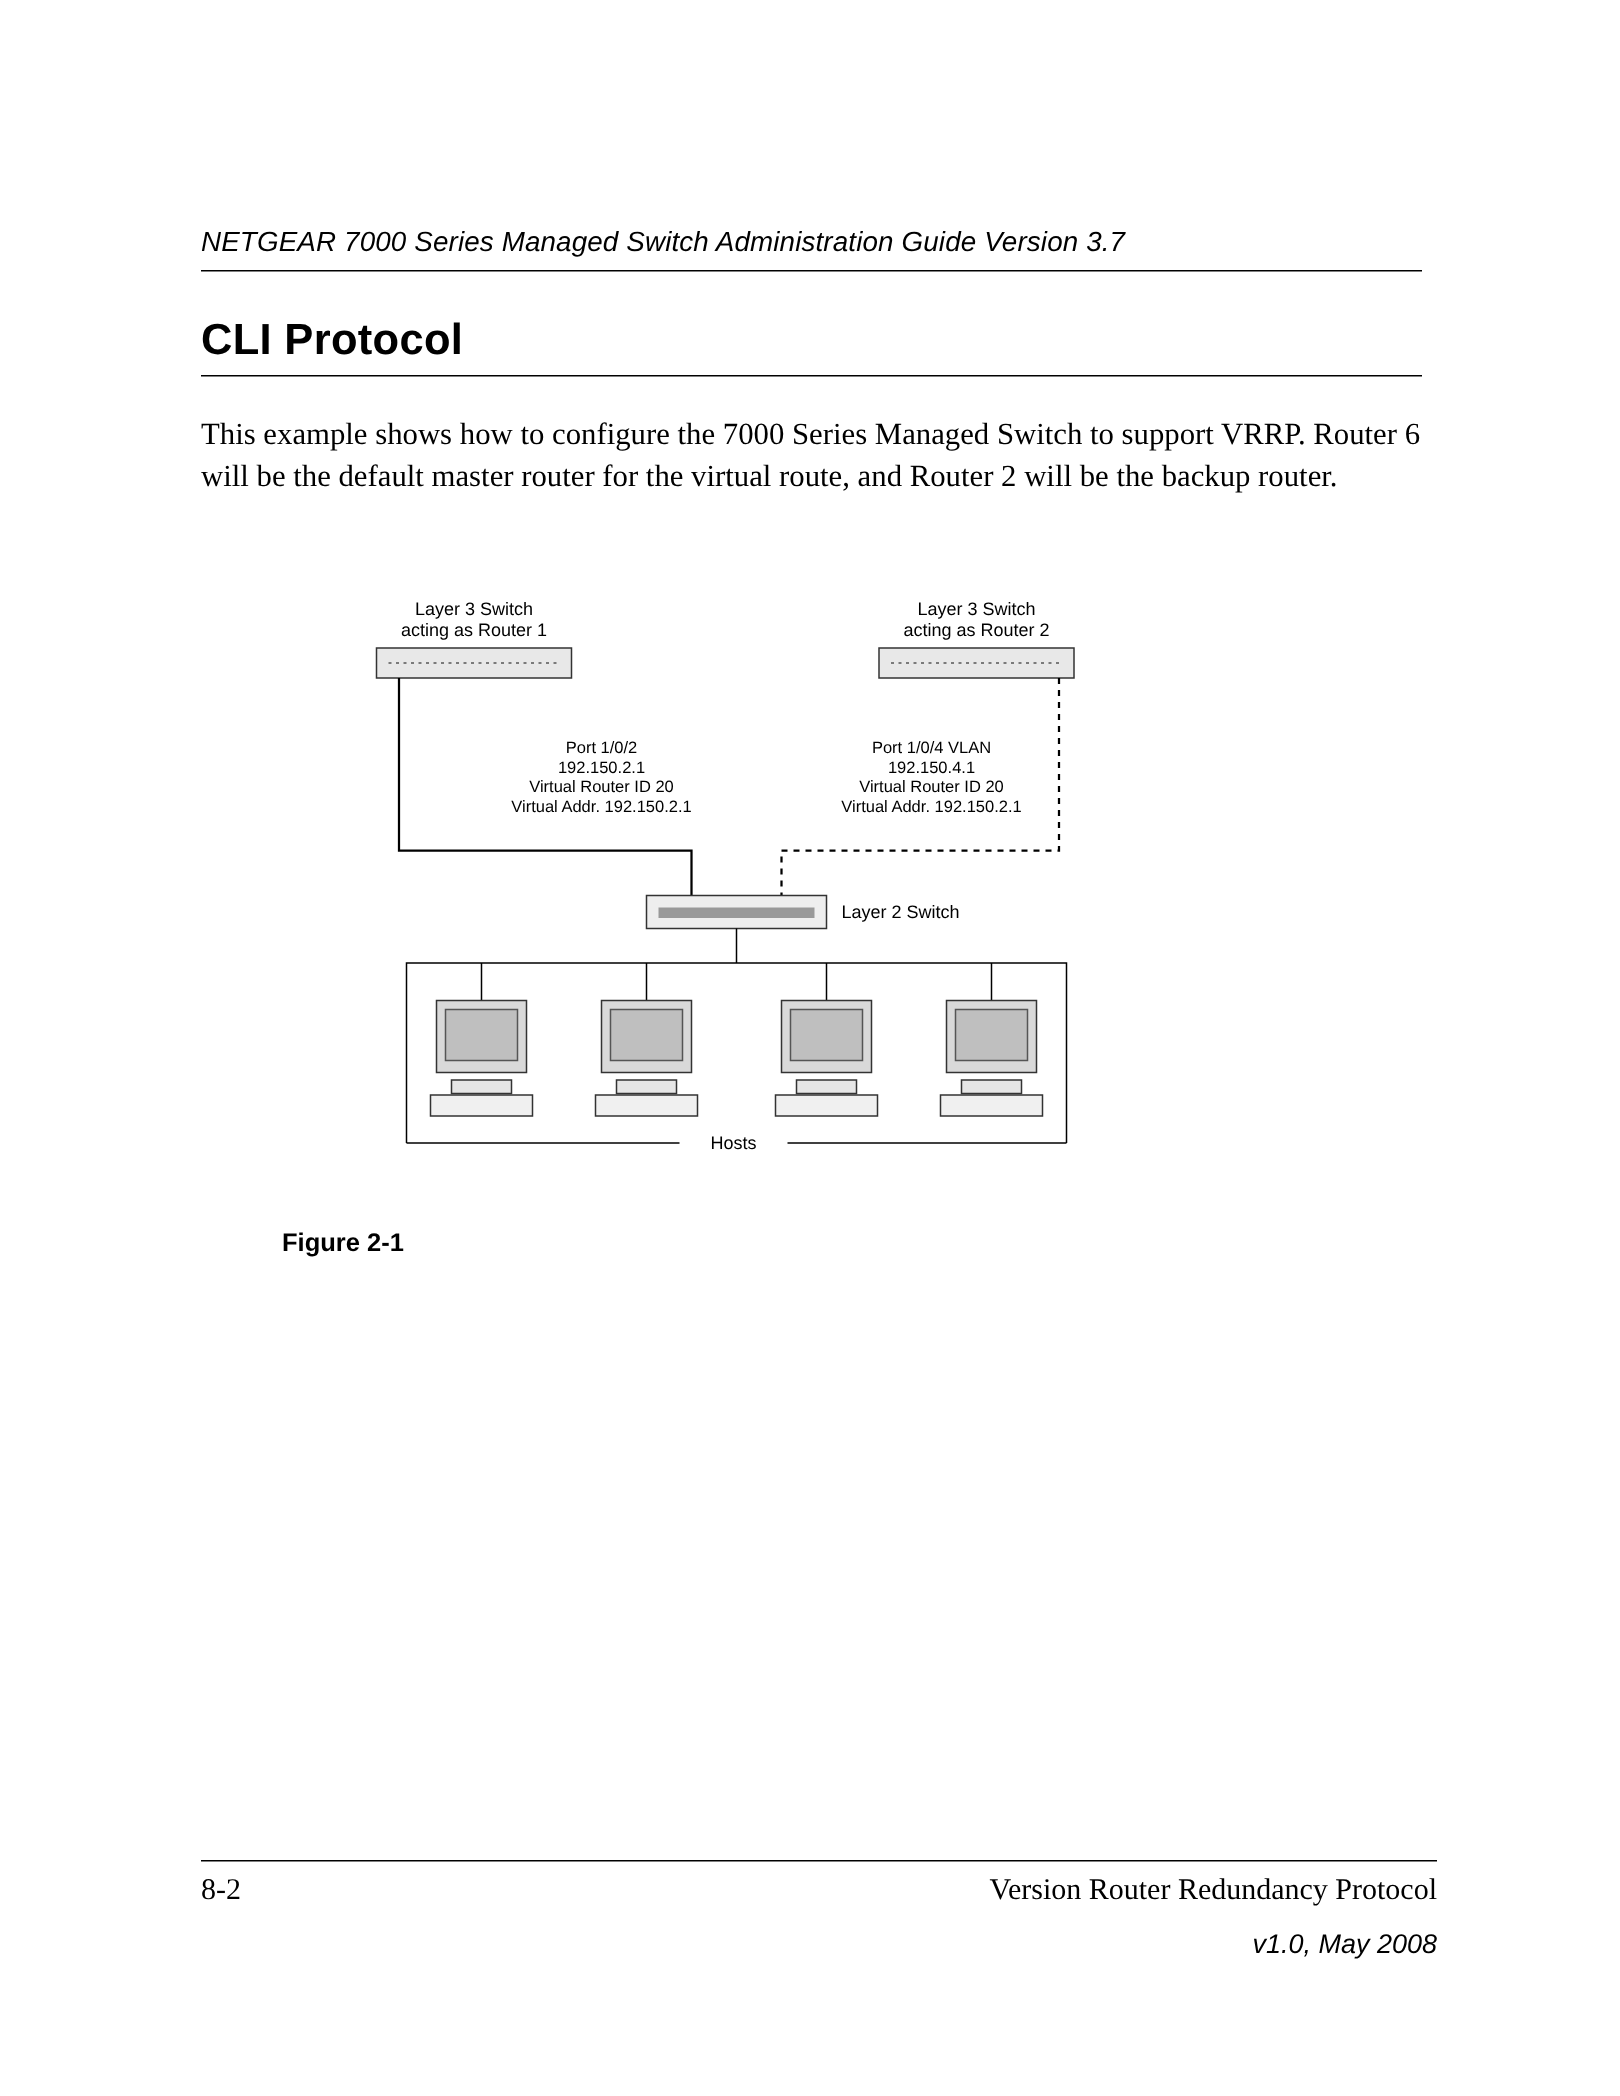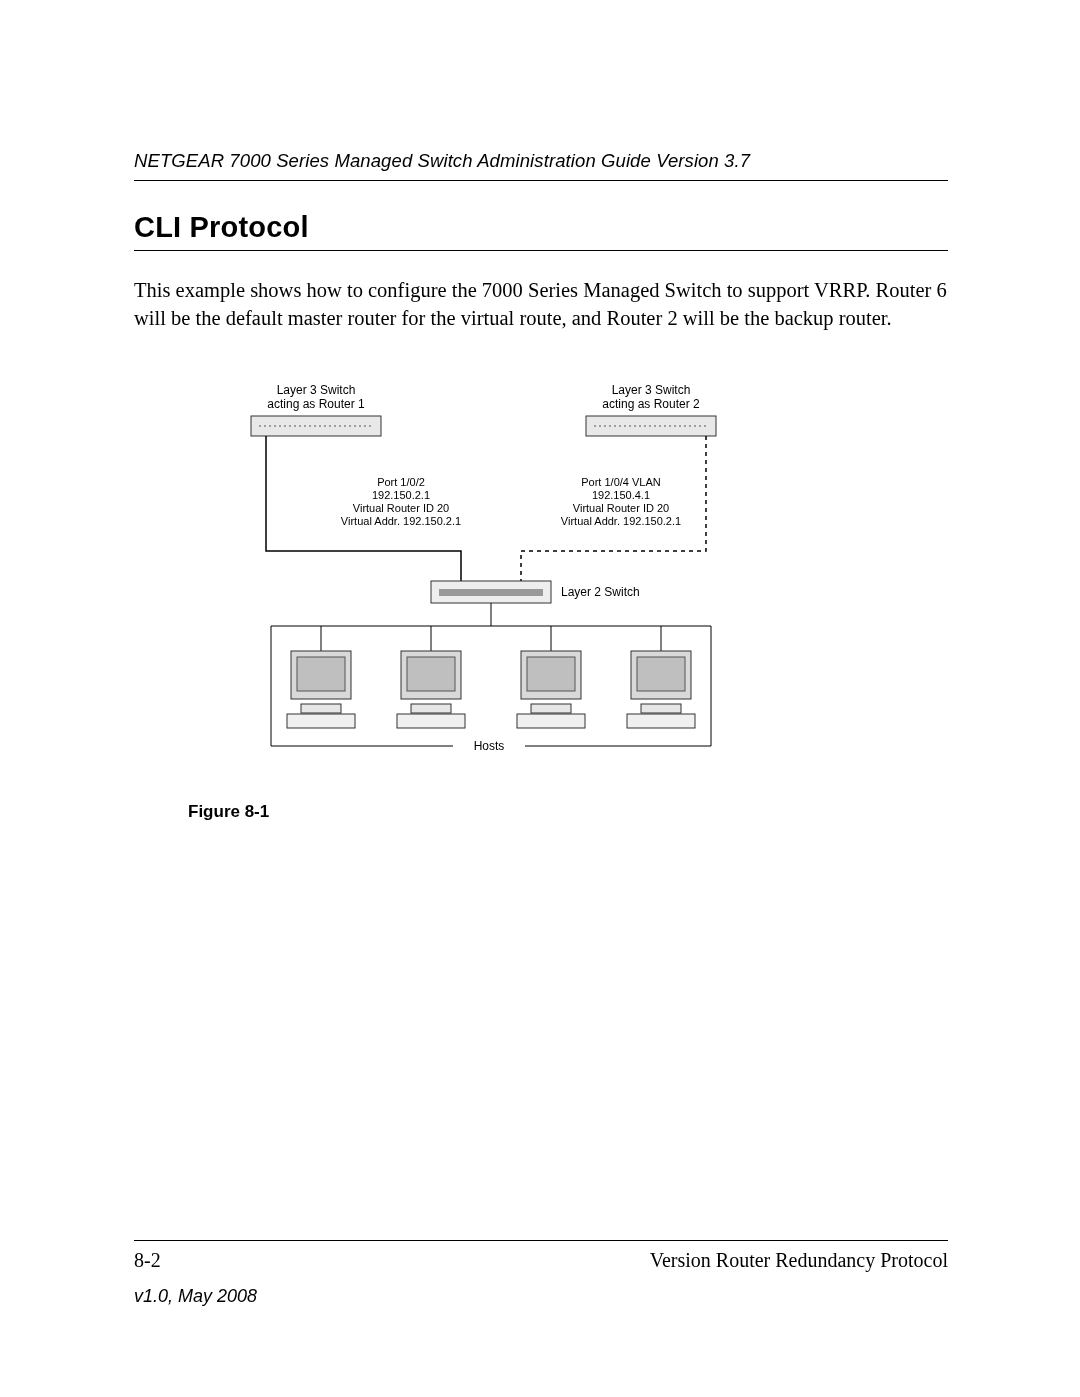--- a/index.html
+++ b/index.html
@@ -36,46 +36,46 @@
     margin: 0 0 26px 0;
     letter-spacing: 0.2px;
   }
   .body-text {
     font-size: 20.5px;
     line-height: 1.35;
     margin: 0 0 40px 0;
   }
   .figure-wrap {
     width: 620px;
-    margin: 44px auto 12px auto;
+    margin: 60px auto 12px auto;
   }
   .figure-caption {
     font-family: Arial, Helvetica, sans-serif;
     font-weight: bold;
     font-size: 17px;
     margin-left: 54px;
     margin-top: 22px;
   }
   .footer {
     position: absolute;
     left: 134px;
-    right: 132px;
+    right: 122px;
     bottom: 90px;
   }
   .footer-rule {
     border-top: 1.5px solid #000;
     margin-bottom: 8px;
   }
   .footer-row {
     display: flex;
     justify-content: space-between;
     font-size: 20px;
   }
   .footer-version {
-    text-align: left;
+    text-align: right;
     font-style: italic;
     font-family: Arial, Helvetica, sans-serif;
     font-size: 18px;
     margin-top: 14px;
   }
   svg text { font-family: Arial, Helvetica, sans-serif; }
 </style>
 </head>
 <body>
 
@@ -157,21 +157,21 @@
         <rect x="410" y="328" width="40" height="9" fill="#e6e6e6" stroke="#333"></rect>
         <rect x="396" y="338" width="68" height="14" fill="#f0f0f0" stroke="#333"></rect>
       </g>
 
       <line x1="40" y1="370" x2="222" y2="370" stroke="#000"></line>
       <line x1="294" y1="370" x2="480" y2="370" stroke="#000"></line>
       <text x="258" y="374" font-size="12" text-anchor="middle">Hosts</text>
     </svg>
   </div>
 
-  <div class="figure-caption">Figure 8-1</div>
+  <div class="figure-caption">Figure 2-1</div>
 
   <div class="footer">
     <div class="footer-rule"></div>
     <div class="footer-row">
       <span>8-2</span>
       <span>Version Router Redundancy Protocol</span>
     </div>
     <div class="footer-version">v1.0, May 2008</div>
   </div>
 

